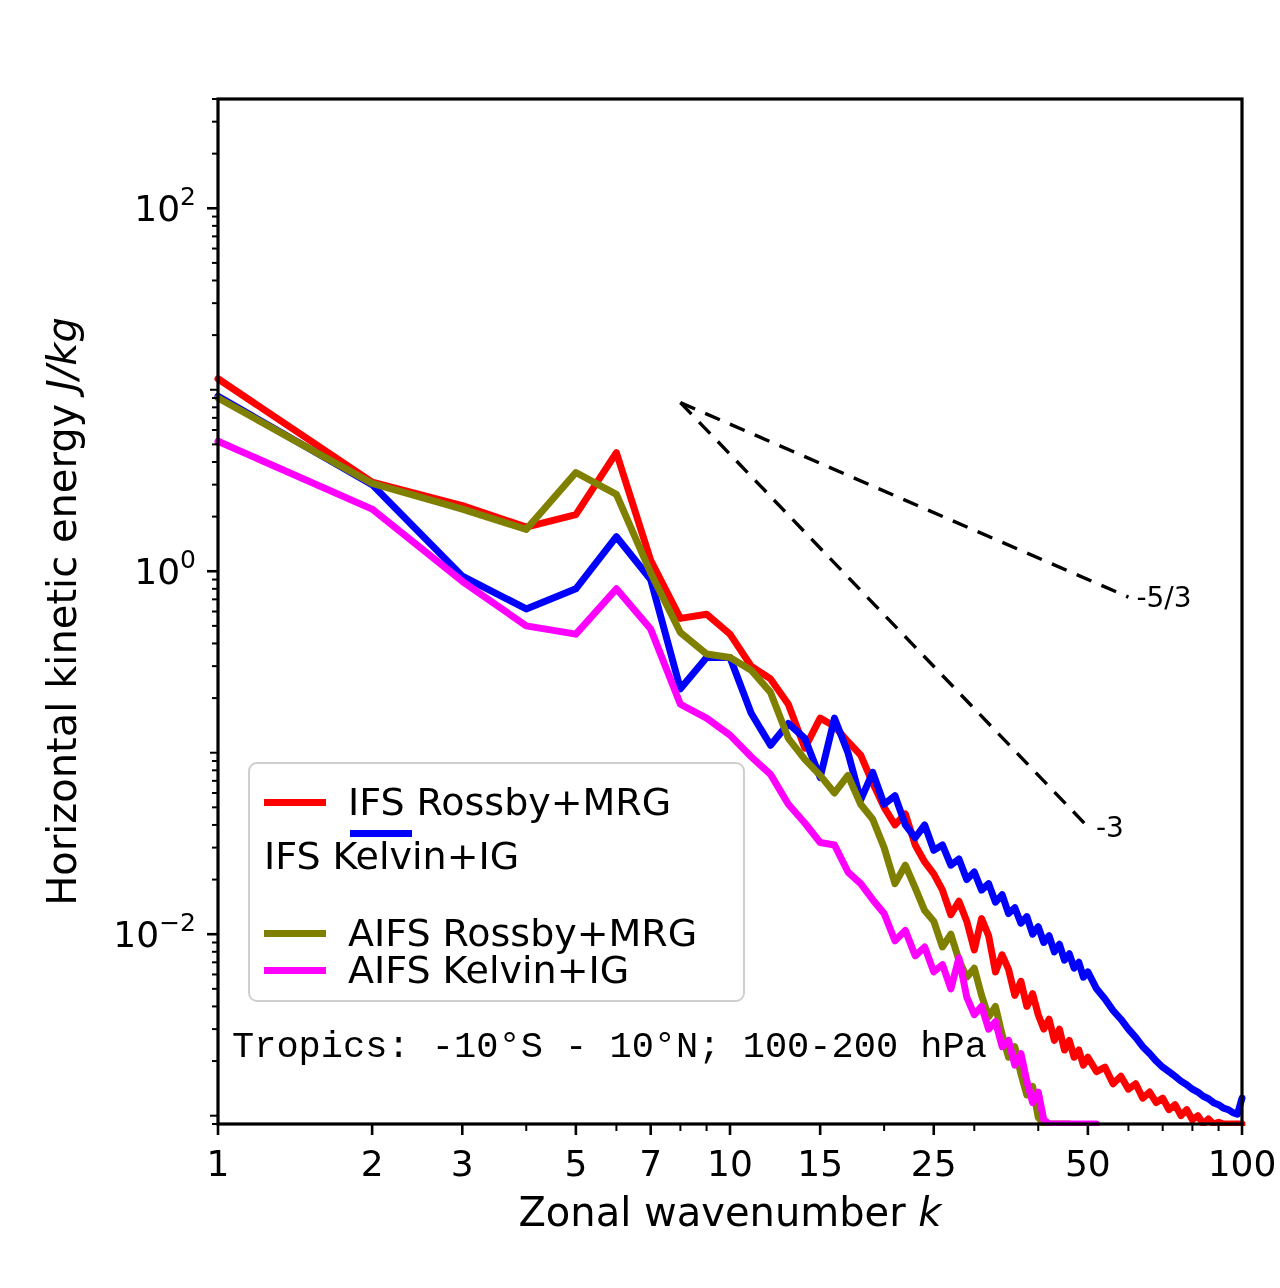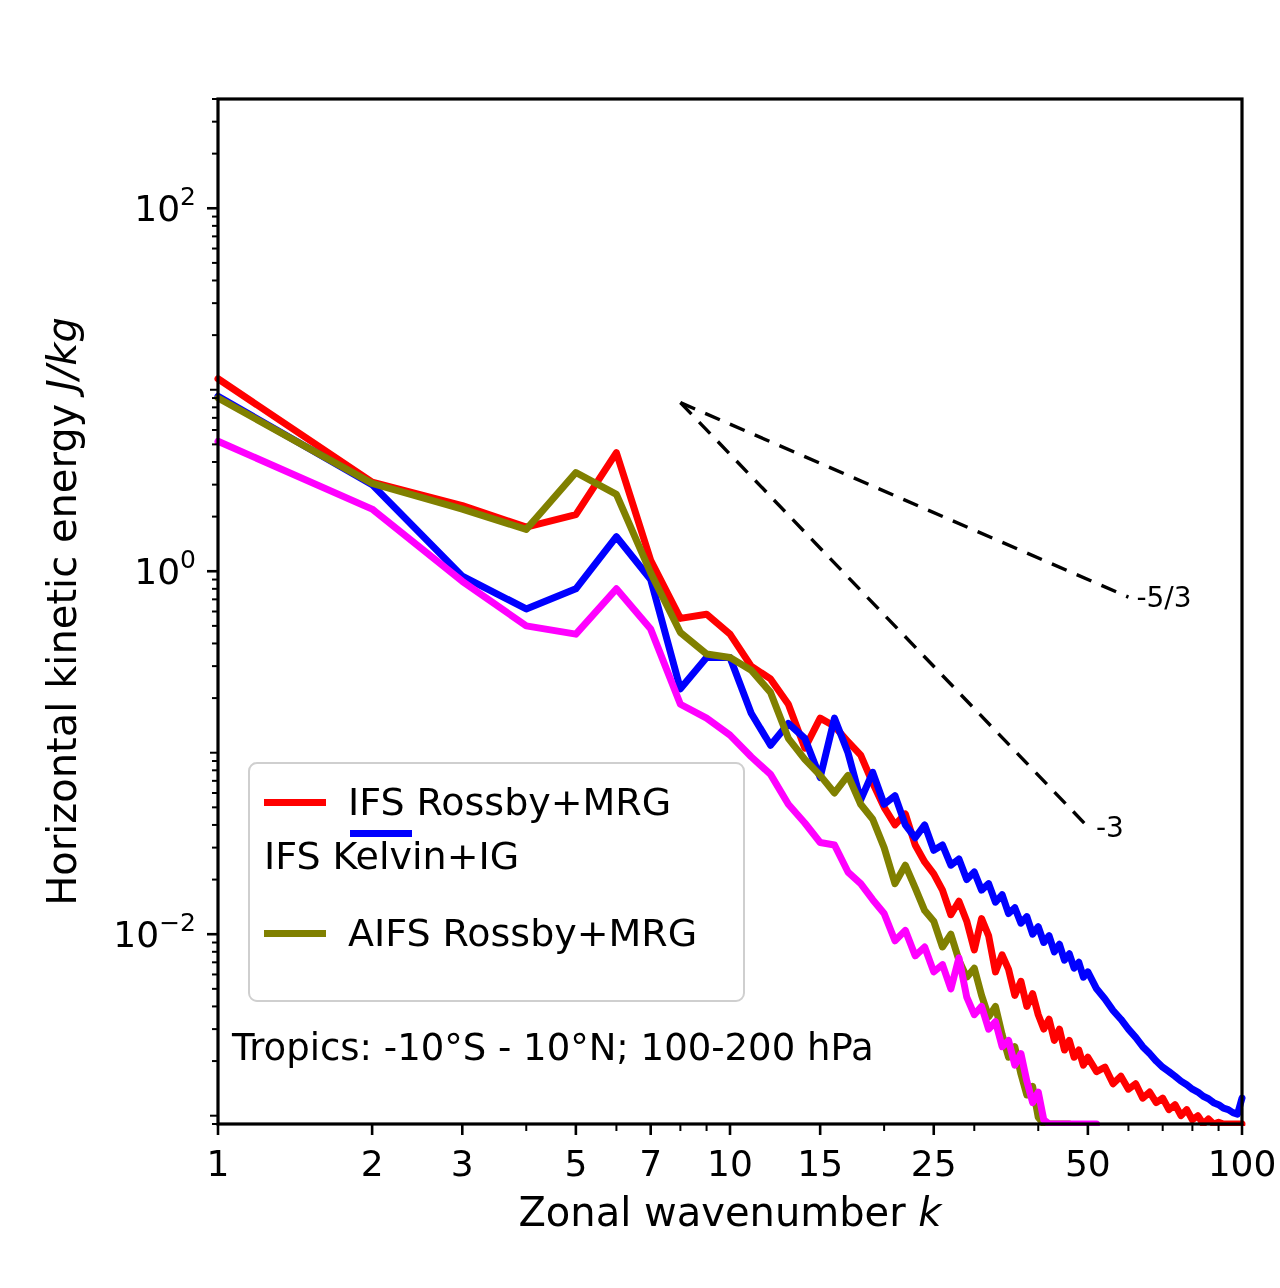--- a/index.html
+++ b/index.html
@@ -103,20 +103,21 @@
     white-space: nowrap;
     line-height: 1;
   }
   #annotation {
     position: absolute;
     left: 232px;
     top: 1026px;
     font-size: 37px;
     color: #000000;
     white-space: nowrap;
+    font-family: Liberation Mono, monospace;
   }
 </style>
 </head>
 <body>
 
 <div id="figure">
 
   <div id="chart-title">HKE: 03/08/2025 00 UTC + 096 hrs</div>
 
   <svg id="plot-svg" width="1280" height="1288">
@@ -227,17 +228,21 @@
         <div class="legend-label">IFS Rossby+MRG</div>
       </div>
       <div class="legend-row" style="top: 66px; flex-direction: column;">
         <div class="legend-swatch" style="background: rgb(0, 0, 255);"></div>
         <div class="legend-label">IFS Kelvin+IG</div>
       </div>
       <div class="legend-row" style="top: 108px; margin-top: 33px;">
         <div class="legend-swatch" style="background: rgb(128, 128, 0);"></div>
         <div class="legend-label">AIFS Rossby+MRG</div>
       </div>
+      <div class="legend-row" style="top: 178px;">
+        <div class="legend-swatch" style="background: rgb(255, 0, 255);"></div>
+        <div class="legend-label">AIFS Kelvin+IG</div>
+      </div>
     </div>
 
   <div id="annotation">Tropics: -10°S - 10°N; 100-200 hPa</div>
 
 </div>
 
 </body></html>

